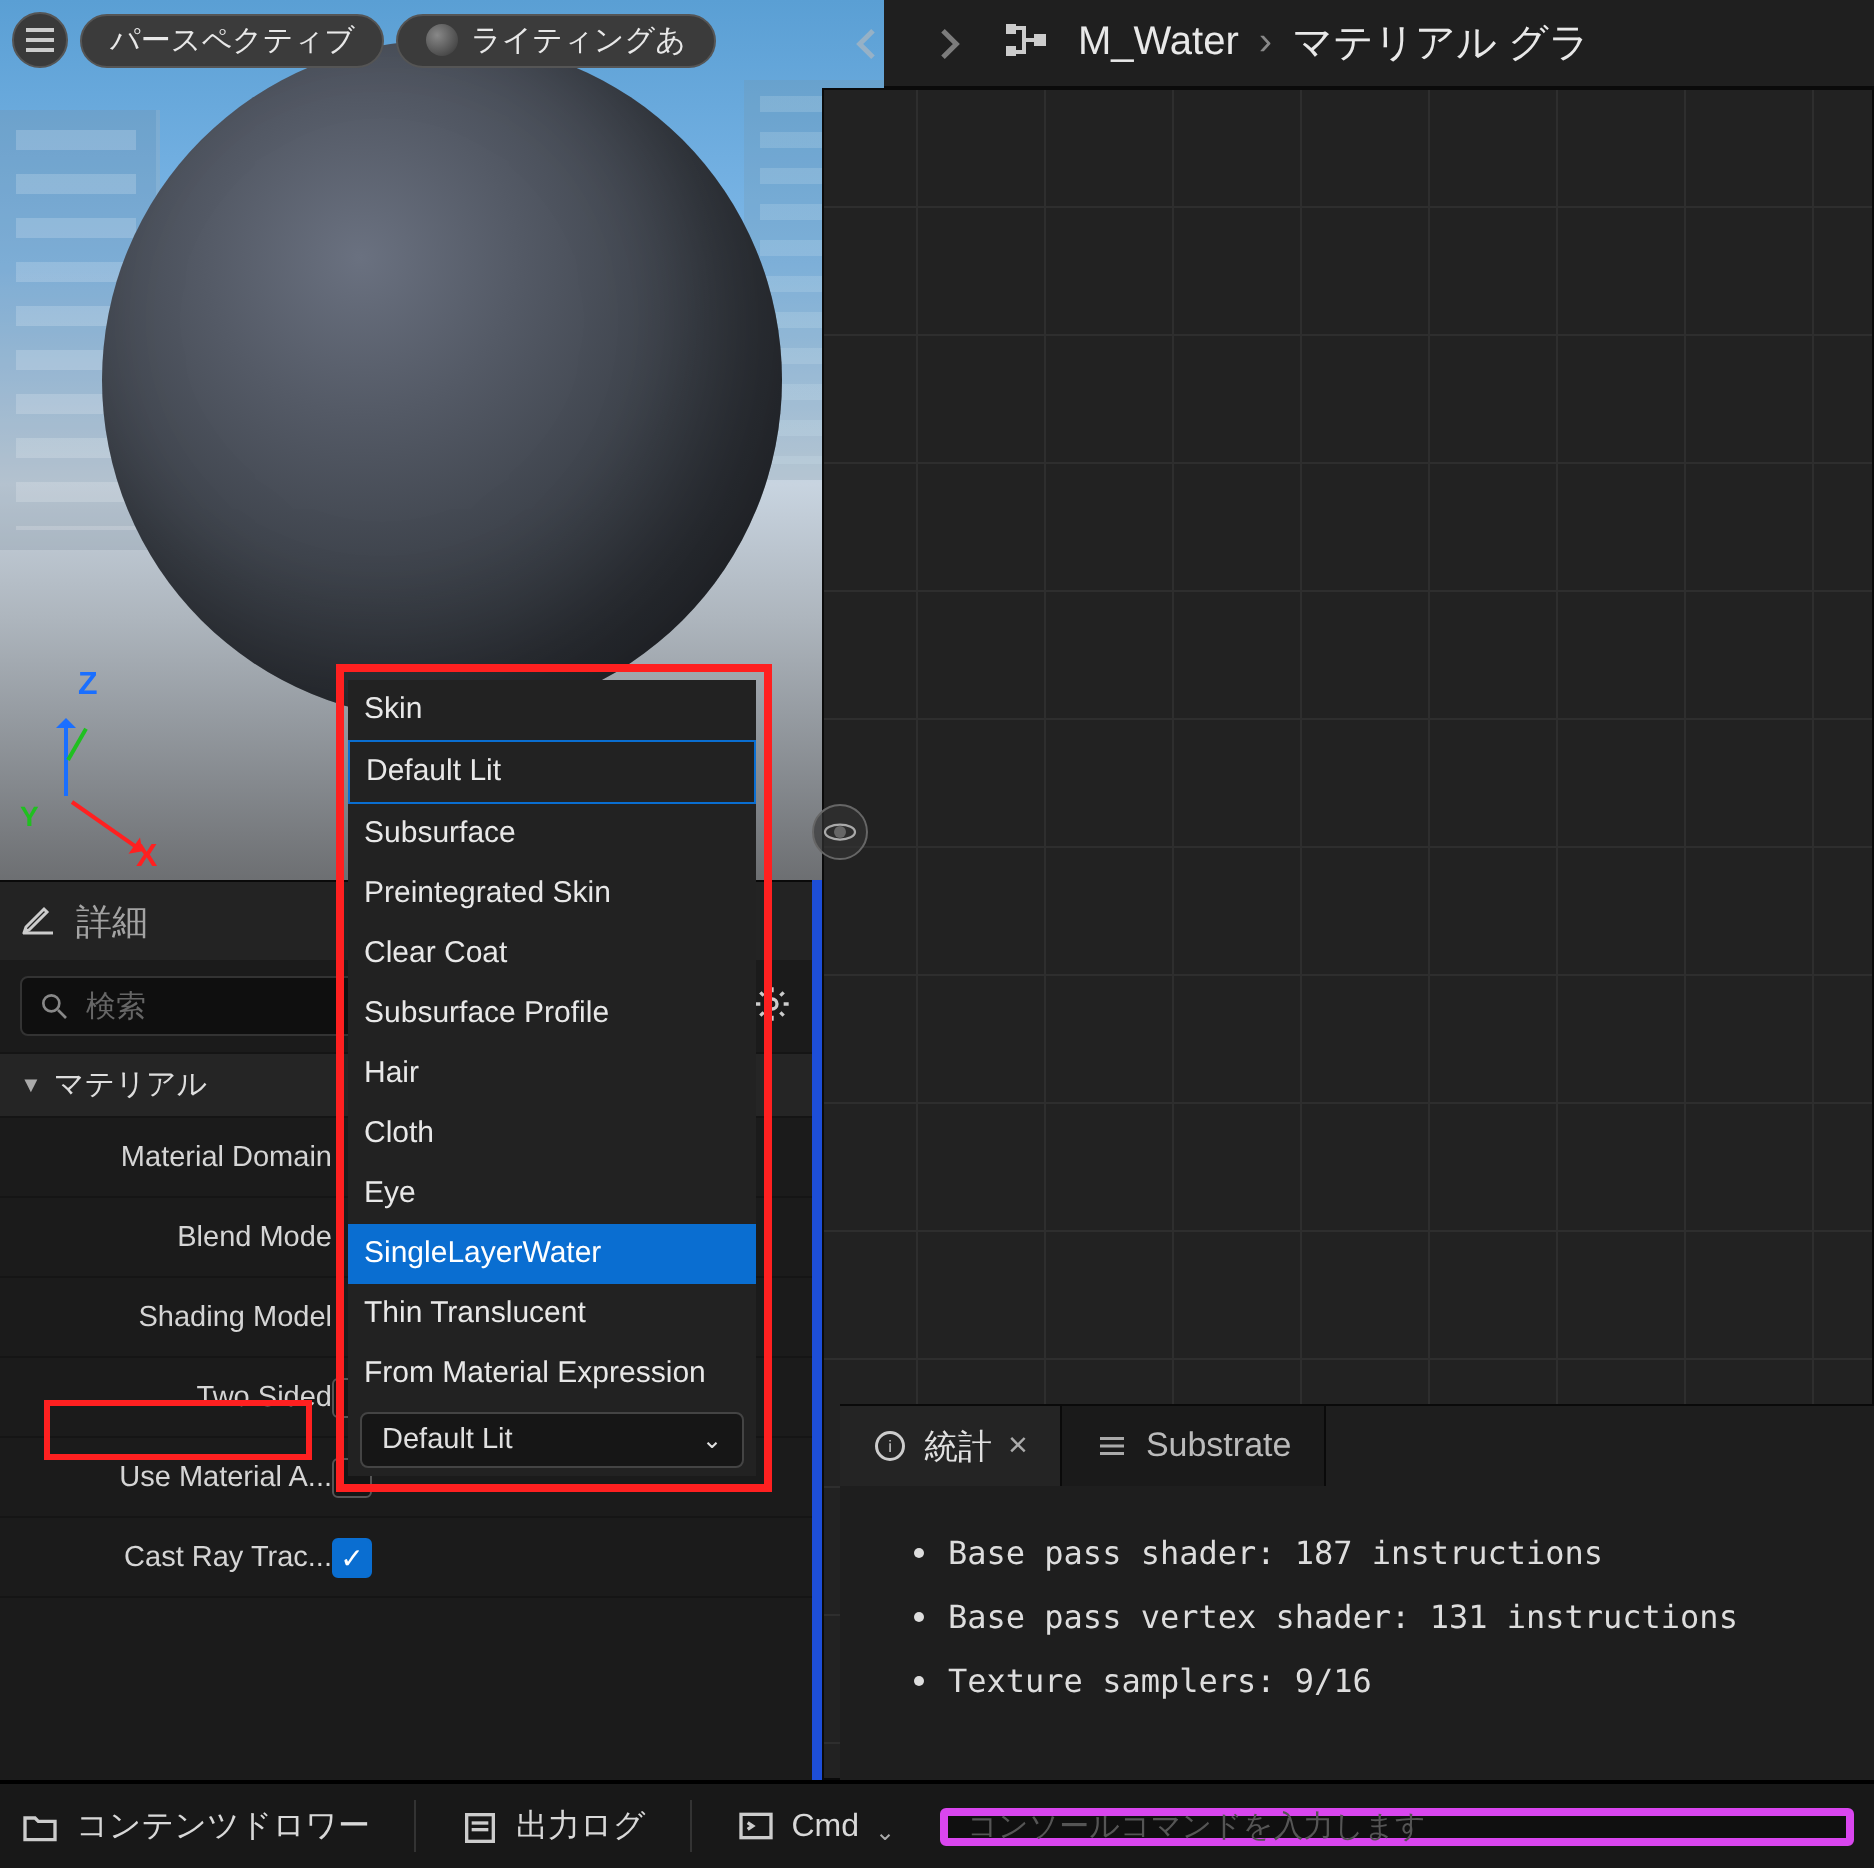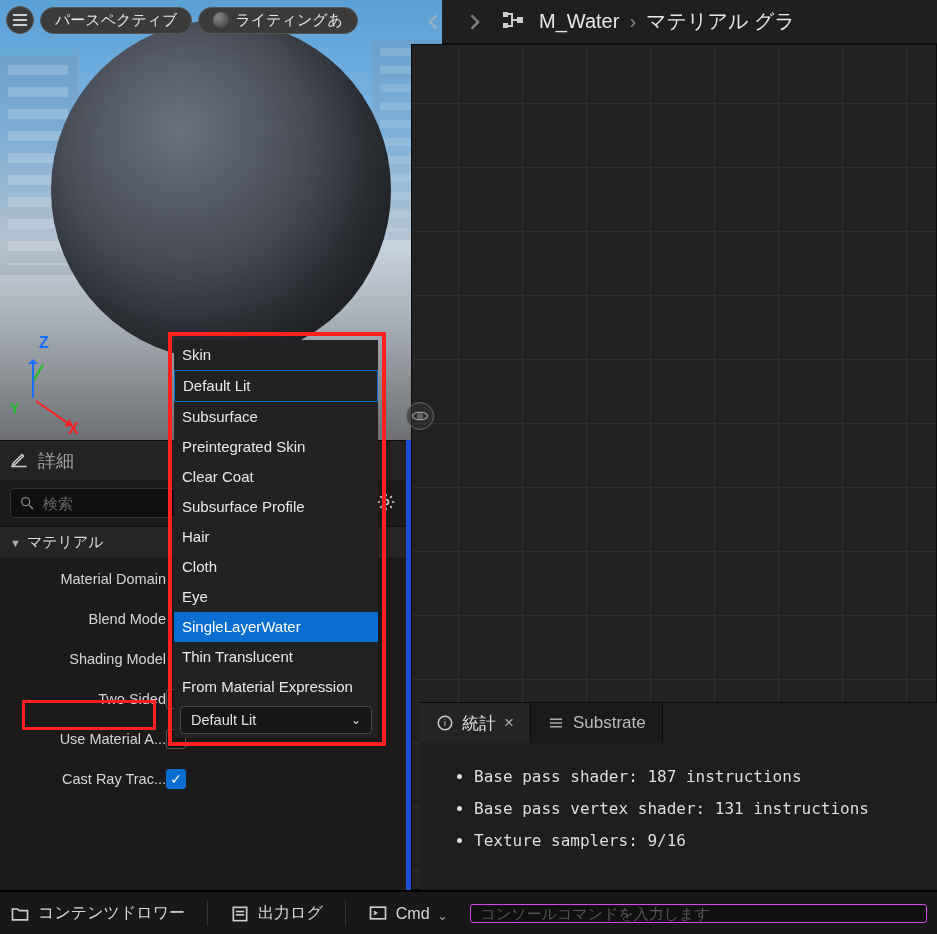--- a/index.html
+++ b/index.html
@@ -173,21 +173,21 @@
 
 .bottom-bar {
   position: absolute; left:0; bottom:0; width:100%; height:44px;
   background: #181818; border-top: 2px solid #000;
   display:flex; align-items:center; padding: 0 10px; gap: 22px;
 }
 .bb-item { display:flex; align-items:flex-end; gap:8px; font-size:16px; color:#d8d8d8; cursor:pointer; }
 .bb-item svg { width:20px; height:20px; }
 .bb-divider { width:1px; height:26px; background:#333; }
 .cmd-box {
-  flex:1; height:19px; background:#101010; border:1px solid #d946ef; border-radius:3px;
+  flex:1; height:19px; background:#101010; border:4px solid #d946ef; border-radius:3px;
   display:flex; align-items:center; padding:0 10px;
 }
 .cmd-box input { flex:1; background:transparent; border:none; outline:none; color:#bbb; font-size:15px; }
 .cmd-box input::placeholder { color:#555; }
 </style>
 </head>
 <body>
 
 <div class="main-area">
 

